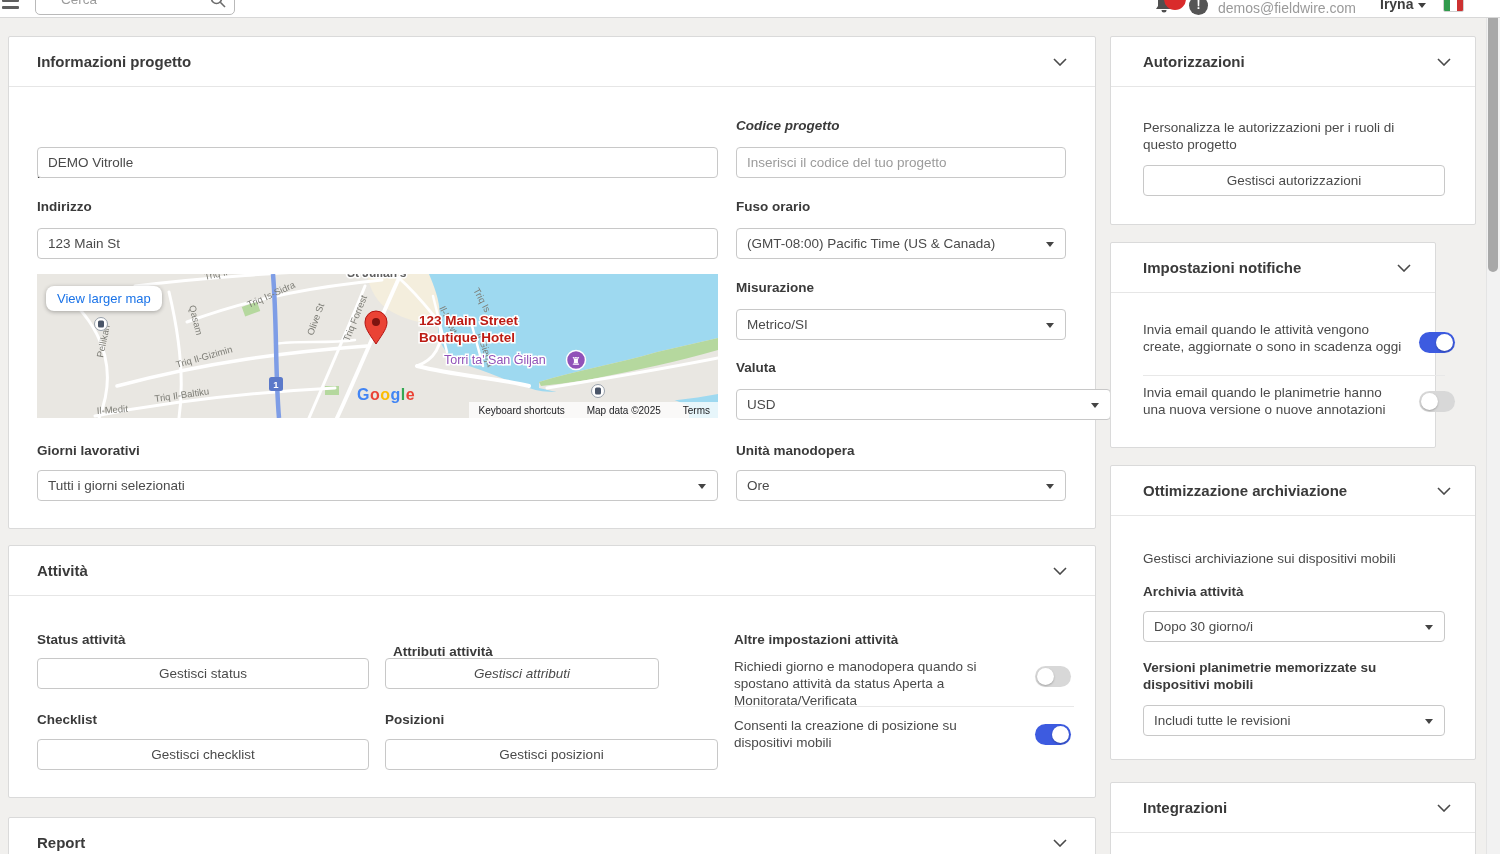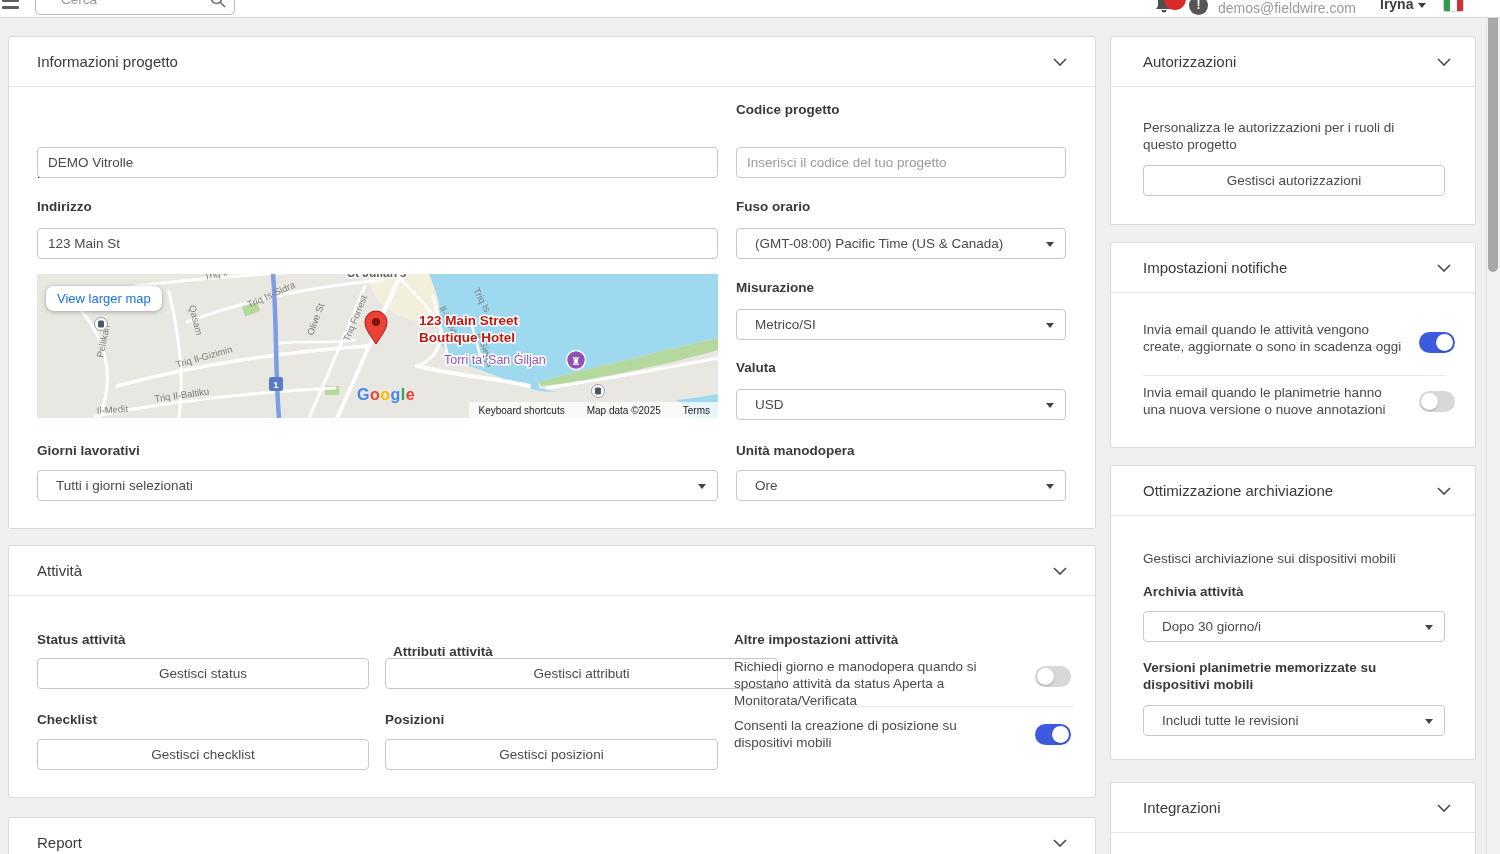--- a/index.html
+++ b/index.html
@@ -28,35 +28,35 @@
               border-right:4.5px solid transparent; border-top:5.5px solid #3e3e3e;
               margin-left:5px; vertical-align:middle;}
   .flag { position:absolute; width:21px; height:15px; border-radius:2px; overflow:hidden;
           border:1px solid #d0d0d0; display:flex; }
   .flag div { flex:1; }
 
   
   .card { position:absolute; background:#fff; border:1px solid #dadada; border-radius:2px; }
   .card-header { position:absolute; left:0; top:0; right:0; height:50px;
                  border-bottom:1px solid #e6e6e6; }
-  .card-title { position:absolute; left:28px; top:16px; font-size:15px; font-weight:400; color:#3a3a3a; }
+  .card-title { position:absolute; left:28px; top:16px; font-size:15px; font-weight:700; color:#3a3a3a; }
   .sb .card-title { left:32px; }
   .chev { position:absolute; right:28px; top:21px; width:14px; height:8px;
           stroke:#4a4a4a; fill:none; stroke-width:1.6; cursor:pointer; }
   .sb .chev { right:24px; }
 
   .flabel { position:absolute; font-size:13.5px; font-weight:700; color:#3a3a3a; line-height:17px;}
   .ftext  { position:absolute; font-size:13.5px; color:#4a4a4a; line-height:17px; }
   .tinput { position:absolute; height:31px; border:1px solid #c8c8c8; border-radius:4px;
             background:#fff; font-size:13.5px; color:#4a4a4a; padding:0 10px;
             font-family:inherit; outline:none;}
   .tinput::placeholder { color:#9b9b9b; }
   .select { position:absolute; height:31px; border:1px solid #c8c8c8; border-radius:4px;
             background:#fff; font-size:13.5px; color:#4a4a4a; line-height:29px;
-            padding:0 28px 0 18px; cursor:pointer; white-space:nowrap; overflow:hidden;}
+            padding:0 28px 0 10px; cursor:pointer; white-space:nowrap; overflow:hidden;}
   .sel-caret { position:absolute; right:11px; top:13px; width:0; height:0;
                border-left:4.5px solid transparent; border-right:4.5px solid transparent;
                border-top:5px solid #444; }
   .btn { position:absolute; height:31px; border:1px solid #c8c8c8; border-radius:4px;
          background:#fff; font-size:13.5px; color:#4a4a4a; font-family:inherit;
          cursor:pointer; text-align:center;}
   .divider { position:absolute; height:1px; background:#e8e8e8; }
 
   .toggle { position:absolute; width:36px; height:21px; border-radius:11px; cursor:pointer; }
   .toggle.on  { background:#3d5be0; }
@@ -129,21 +129,21 @@
     <div class="card-header">
       <div class="card-title">Informazioni progetto</div>
       <svg class="chev" viewBox="0 0 14 8">
           <polyline points="1,1 7,7 13,1"></polyline>
         </svg>
     </div>
 
     <div class="flabel" style="left:28px; top:80px;margin-top:48px;">Nome</div>
     <input class="tinput" style="left: 28px; top: 110px; width: 681px;" value="DEMO Vitrolle">
 
-    <div class="flabel" style="left:727px; top:64px;">Codice progetto</div>
+    <div class="flabel" style="left:727px; top:80px;font-style:italic;">Codice progetto</div>
     <input class="tinput" style="left: 727px; top: 110px; width: 330px;" placeholder="Inserisci il codice del tuo progetto">
 
     <div class="flabel" style="left:28px; top:161px;">Indirizzo</div>
     <input class="tinput" style="left: 28px; top: 191px; width: 681px;" value="123 Main St">
 
     <div class="flabel" style="left:727px; top:161px;">Fuso orario</div>
     <div class="select" style="left:727px; top:191px; width:330px;">
       <span>(GMT-08:00) Pacific Time (US &amp; Canada)</span>
       <span class="sel-caret"></span>
     </div>
@@ -232,21 +232,21 @@
       </div>
     </div>
 
     <div class="flabel" style="left:727px; top:242px;">Misurazione</div>
     <div class="select" style="left:727px; top:272px; width:330px;">
       <span>Metrico/SI</span>
       <span class="sel-caret"></span>
     </div>
 
     <div class="flabel" style="left:727px; top:322px;">Valuta</div>
-    <div class="select" style="left:727px; top:352px; width:330px;">
+    <div class="select" style="left:727px; top:352px; width:375px;">
       <span>USD</span>
       <span class="sel-caret"></span>
     </div>
 
     <div class="flabel" style="left:28px; top:405px;">Giorni lavorativi</div>
     <div class="select" style="left:28px; top:433px; width:681px;">
       <span>Tutti i giorni selezionati</span>
       <span class="sel-caret"></span>
     </div>
 
@@ -262,21 +262,21 @@
       <div class="card-title">Attività</div>
       <svg class="chev" viewBox="0 0 14 8">
           <polyline points="1,1 7,7 13,1"></polyline>
         </svg>
     </div>
 
     <div class="flabel" style="left:28px; top:85px;">Status attività</div>
     <button class="btn" style="left:28px; top:112px; width:332px;">Gestisci status</button>
 
     <div class="flabel" style="left:384px; top:85px;margin-top:12px;">Attributi attività</div>
-    <button class="btn" style="left:376px; top:112px; width:393px;">Gestisci attributi</button>
+    <button class="btn" style="left:376px; top:112px; width:274px;font-style:italic;">Gestisci attributi</button>
 
     <div class="flabel" style="left:725px; top:85px;">Altre impostazioni attività</div>
     <div class="ftext" style="left:725px; top:112px; width:282px;">Richiedi giorno e manodopera quando si spostano attività da status Aperta a Monitorata/Verificata</div>
     <div class="toggle off" style="left:1026px; top:120px;">
         <div class="knob"></div>
       </div>
 
     <div class="divider" style="left:725px; top:160px; width:340px;"></div>
 
     <div class="flabel" style="left:28px; top:165px;">Checklist</div>
@@ -304,21 +304,21 @@
     <div class="card-header">
       <div class="card-title">Autorizzazioni</div>
       <svg class="chev" viewBox="0 0 14 8">
           <polyline points="1,1 7,7 13,1"></polyline>
         </svg>
     </div>
     <div class="ftext" style="left:32px; top:82px; width:294px;">Personalizza le autorizzazioni per i ruoli di questo progetto</div>
     <button class="btn" style="left:32px; top:128px; width:302px;">Gestisci autorizzazioni</button>
   </div>
 
-  <div class="card sb" style="left:1110px; top:242px; width:366px; height:206px;">
+  <div class="card sb" style="left:1110px; top:242px; width:326px; height:206px;">
     <div class="card-header">
       <div class="card-title">Impostazioni notifiche</div>
       <svg class="chev" viewBox="0 0 14 8">
           <polyline points="1,1 7,7 13,1"></polyline>
         </svg>
     </div>
     <div class="ftext" style="left:32px; top:78px; width:262px;">Invia email quando le attività vengono create, aggiornate o sono in scadenza oggi</div>
     <div class="toggle on" style="left:308px; top:89px;">
         <div class="knob"></div>
       </div>

